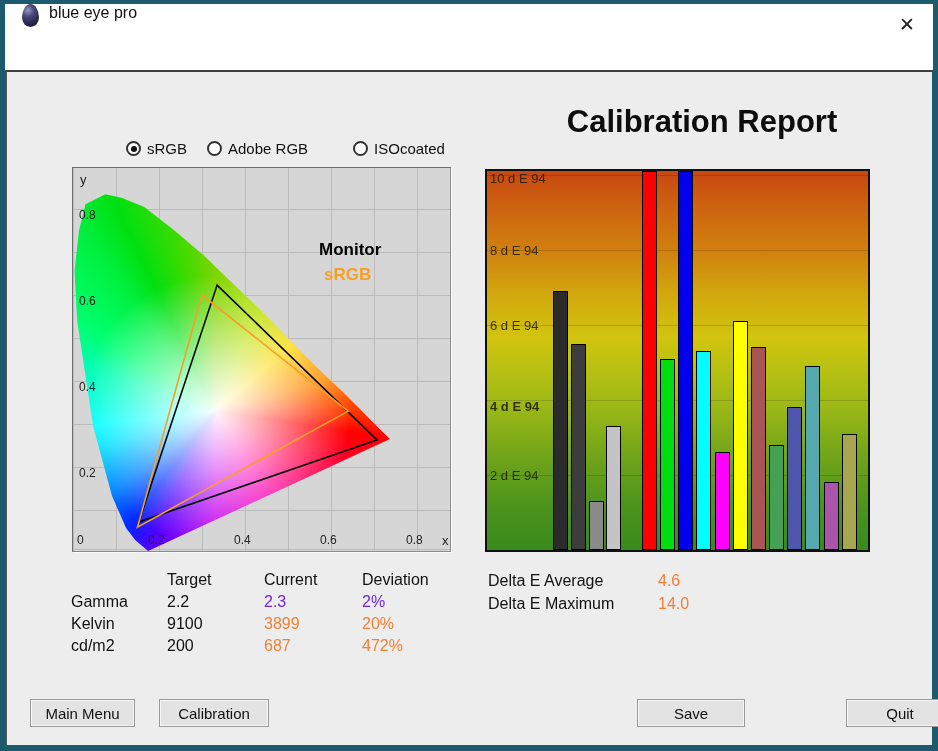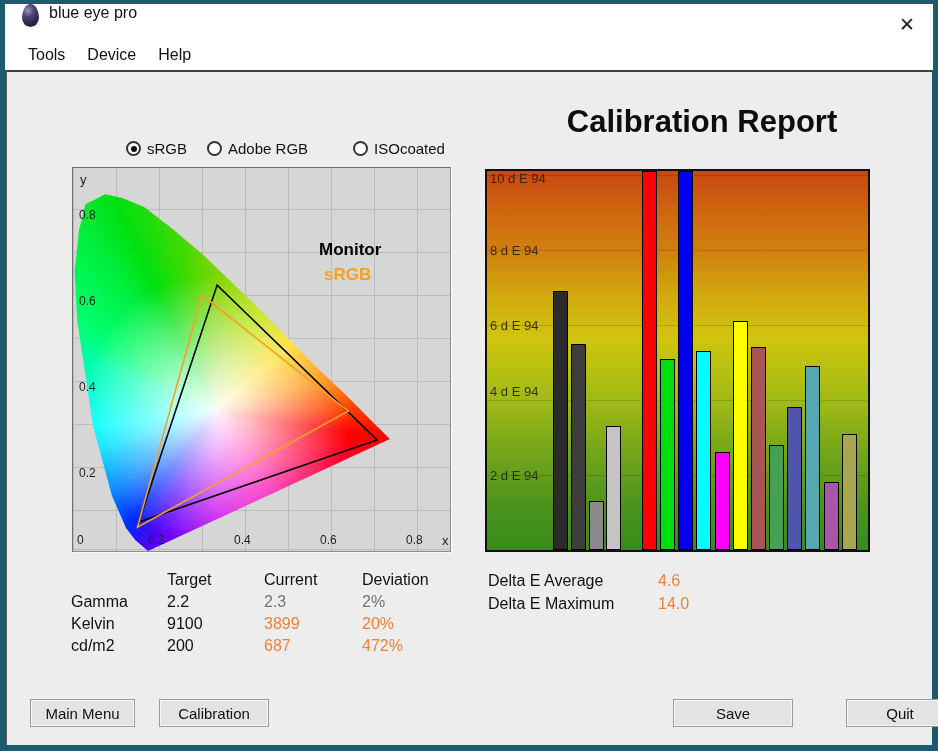--- a/index.html
+++ b/index.html
@@ -69,52 +69,47 @@
       #c94711 0%, #cf6a10 12%, #d0800e 21%, #d2a90f 33%, #d1c40e 44%,
       #b9c111 52%, #9cb816 62%, #6fa31a 76%, #4d941c 88%, #388a1d 100%); }
   .de-line { position: absolute; left: 0; width: 100%; height: 1px; background: rgba(0,0,0,0.14); }
   .de-tick-label { position: absolute; left: 3px; font-size: 13px; color: rgba(35,30,10,0.88); white-space: nowrap; }
   .de-bar { position: absolute; bottom: 0; width: 15px; border: 1px solid #000; }
 
   
   .results-table { position: absolute; left: 64px; top: 497px; font-size: 16px; color: #111; }
   .rt-row { display: grid; grid-template-columns: 96px 97px 98px 110px; height: 22px; align-items: center; }
   .rt-header { font-size: 16px; }
-  .val-good { color: #737373; }
+  .val-good { color: #6d28d9; }
   .val-bad { color: #ef8137; }
 
   .delta-e-block { position: absolute; left: 481px; top: 497px; font-size: 16px; color: #111; }
   .de-row { display: grid; grid-template-columns: 170px auto; height: 23px; align-items: center; }
   .de-val { color: #ef8137; }
 
   
   .btn { position: absolute; top: 627px; height: 28px; background: #e3e3e3;
     border: 1px solid #9a9a9a; box-shadow: inset 0 0 0 1px #f6f6f6;
     font-size: 15px; color: #111; display: flex; align-items: center; justify-content: center; }
   #btn-main-menu { left: 23px; width: 105px; }
   #btn-calibration { left: 152px; width: 110px; }
-  #btn-save { left: 666px; width: 120px; }
+  #btn-save { left: 630px; width: 108px; }
   #btn-quit { left: 839px; width: 108px; }
 </style>
 </head>
 <body>
 
 <div class="window">
 
   <div class="chrome">
     <div class="titlebar">
       <div class="app-icon"></div>
       <div class="title-text">blue eye pro</div>
       <div class="close-btn">✕</div>
     </div>
-    <div class="menubar">
-        <span class="menu-item">Tools</span>
-        <span class="menu-item">Device</span>
-        <span class="menu-item">Help</span>
-      </div>
   </div>
 
   <div class="content">
 
     <div class="report-title">Calibration Report</div>
 
     <div class="radio-group">
         <label class="radio-opt" style="margin-left: 0px;">
           <span class="radio-circle sel"></span>
           <span class="radio-label">sRGB</span>
@@ -153,21 +148,21 @@
     </div>
 
     <div class="de-plot" id="de-plot">
         <div class="de-line" style="top: 3.5px;"></div>
         <div class="de-tick-label" style="top: 0px;">10 d E 94</div>
         <div class="de-line" style="top: 78.6px;"></div>
         <div class="de-tick-label" style="top: 71.6px;">8 d E 94</div>
         <div class="de-line" style="top: 153.7px;"></div>
         <div class="de-tick-label" style="top: 146.7px;">6 d E 94</div>
         <div class="de-line" style="top: 228.8px;"></div>
-        <div class="de-tick-label" style="top: 213px;">4 d E 94</div>
+        <div class="de-tick-label" style="top: 228px; font-weight: bold;">4 d E 94</div>
         <div class="de-line" style="top: 303.9px;"></div>
         <div class="de-tick-label" style="top: 296.9px;">2 d E 94</div>
         <div class="de-bar" style="left: 66px; height: 259.1px; background: rgb(43, 43, 43);"></div>
         <div class="de-bar" style="left: 83.8px; height: 206.5px; background: rgb(61, 61, 61);"></div>
         <div class="de-bar" style="left: 101.6px; height: 48.8px; background: rgb(138, 138, 138);"></div>
         <div class="de-bar" style="left: 119.4px; height: 123.9px; background: rgb(196, 196, 196);"></div>
         <div class="de-bar" style="left: 155px; height: 379px; background: rgb(255, 0, 0);"></div>
         <div class="de-bar" style="left: 173.2px; height: 191.5px; background: rgb(0, 221, 17);"></div>
         <div class="de-bar" style="left: 191.3px; height: 379px; background: rgb(0, 0, 238);"></div>
         <div class="de-bar" style="left: 209.4px; height: 199px; background: rgb(0, 255, 255);"></div>

